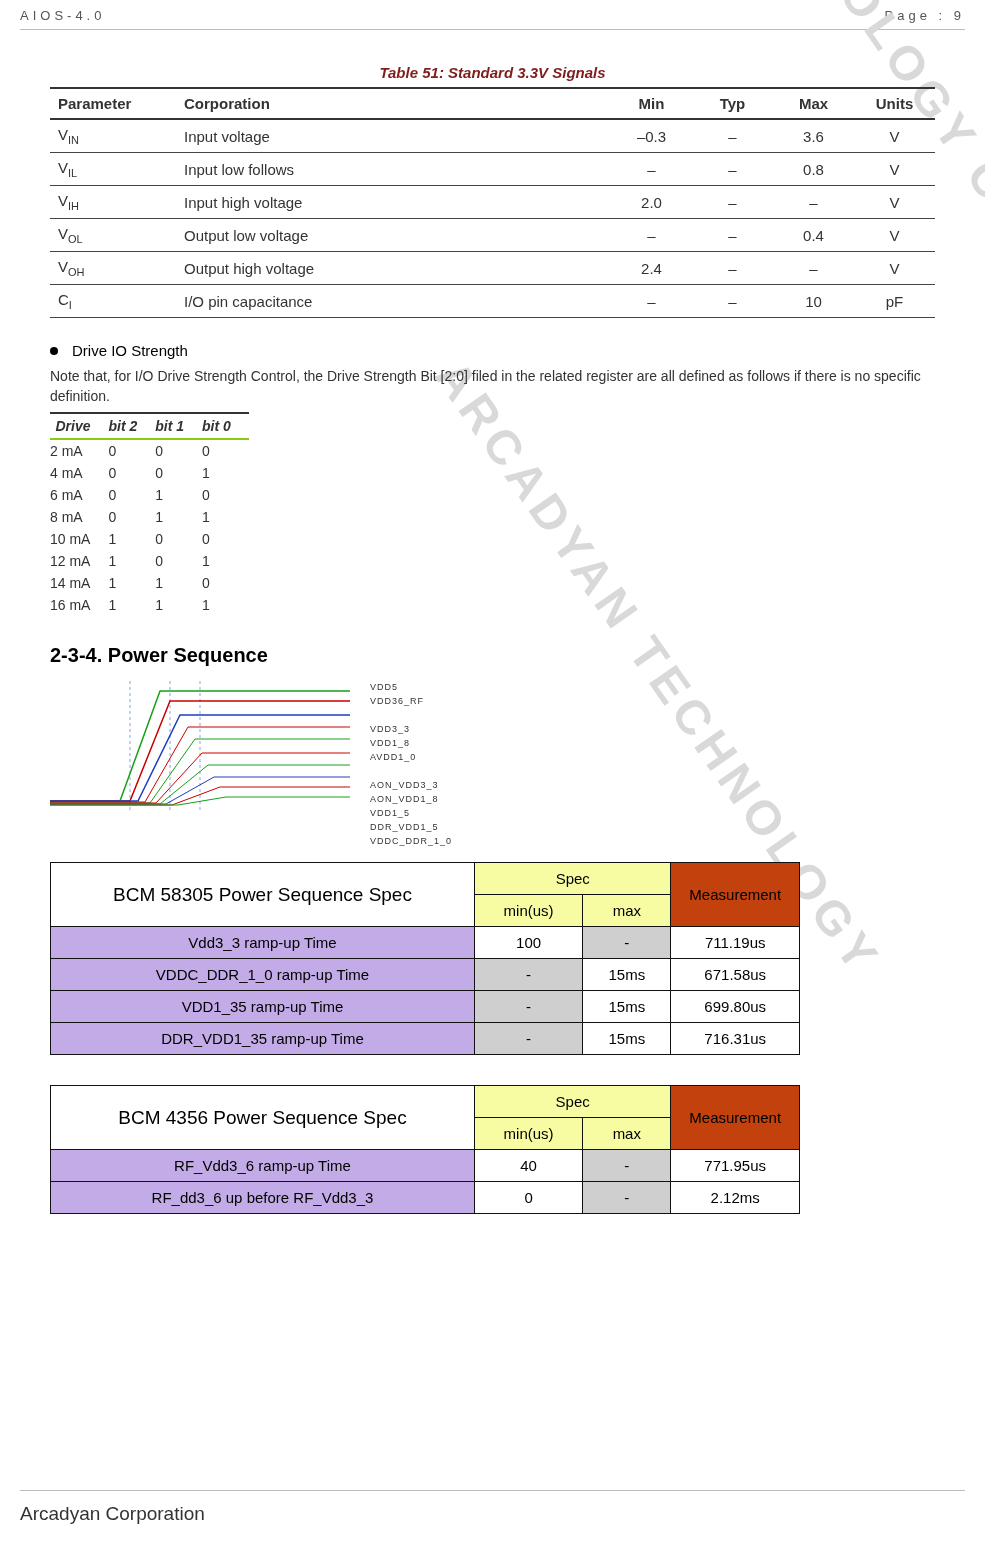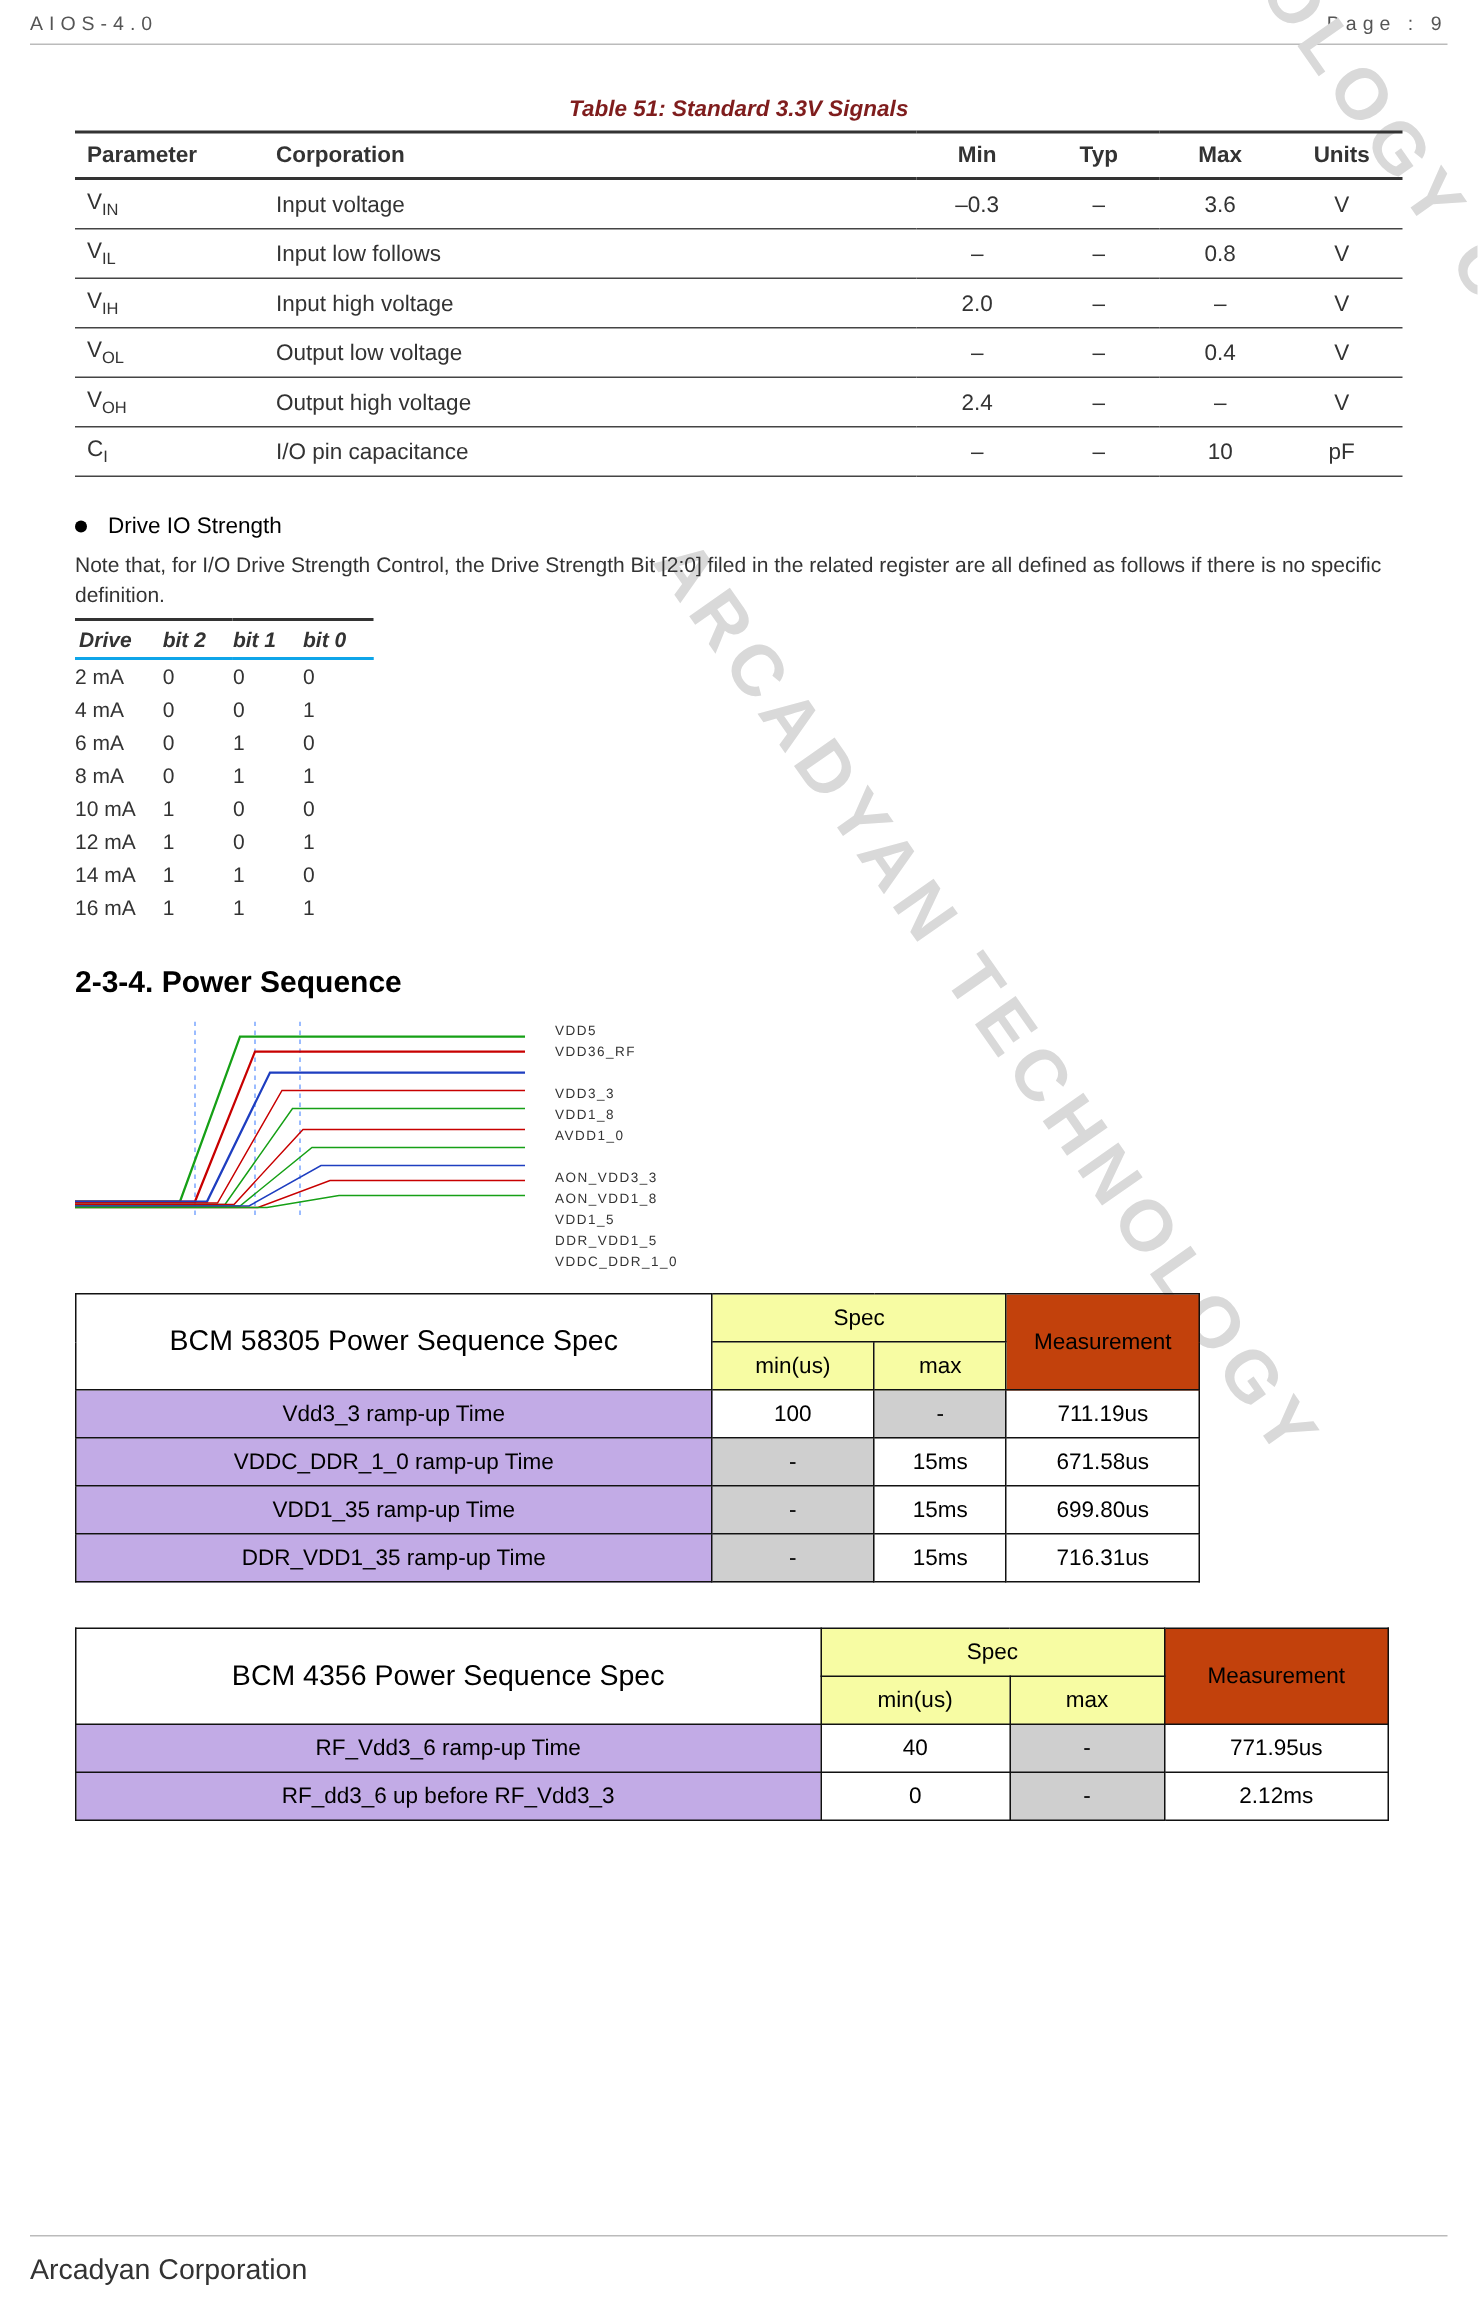--- a/index.html
+++ b/index.html
@@ -15,21 +15,21 @@
 .t51 td{border-bottom:1px solid #444;padding:6px 8px}
 .t51 td.num{text-align:center}
 .t51-title{font-size:15px;font-weight:700;font-style:italic;text-align:center;margin:4px 0 6px 0;color:#7f1d1d}
 .subscript{font-size:11px;vertical-align:sub}
 
 .bullet{font-size:15px;color:#000;margin:24px 0 8px 0;display:flex;align-items:center;gap:14px}
 .bullet .dot{width:8px;height:8px;background:#000;border-radius:50%}
 
 .note{font-size:14px;color:#333;line-height:1.4;margin-bottom:6px}
 .drive{border-collapse:collapse;font-size:14px;color:#333;margin-top:4px}
-.drive th{border-top:2px solid #333;border-bottom:2px solid #0ea5e9;text-align:center;padding:4px 18px 4px 0;font-style:italic}
+.drive th{border-top:2px solid #333;border-bottom:2px solid #84cc16;text-align:right;padding:4px 18px 4px 0;font-style:italic}
 .drive td{padding:3px 18px 3px 0}
 
 h2.sec{font-size:20px;font-weight:700;margin:28px 0 14px 0}
 
 .wave{display:flex;align-items:flex-start;gap:20px;margin-bottom:14px}
 .wave svg{flex:0 0 auto}
 .wave-labels{font-size:9px;font-family:Verdana,Arial,sans-serif;color:#333;line-height:1.55;letter-spacing:1px}
 
 .bcm{border-collapse:collapse;font-size:15px;margin-bottom:30px}
 .bcm td,.bcm th{border:1.5px solid #111;text-align:center;padding:7px 4px}
@@ -252,21 +252,21 @@
           </tr>
           <tr>
             <td class="param">DDR_VDD1_35 ramp-up Time</td>
       <td class="grey">-</td>
       <td class="">15ms</td>
       <td>716.31us</td>
           </tr>
         </tbody>
     </table>
 
-    <table class="bcm" style="width:876px">
+    <table class="bcm" style="width:750px">
       <tbody>
           <tr>
         <td rowspan="2" class="title" style="width:420px">BCM 4356 Power Sequence Spec</td>
         <td colspan="2" class="spec">Spec</td>
         <td rowspan="2" class="meas" style="width:120px">Measurement</td>
       </tr>
       <tr>
         <td class="spec" style="width:100px">min(us)</td>
         <td class="spec" style="width:80px">max</td>
       </tr>

